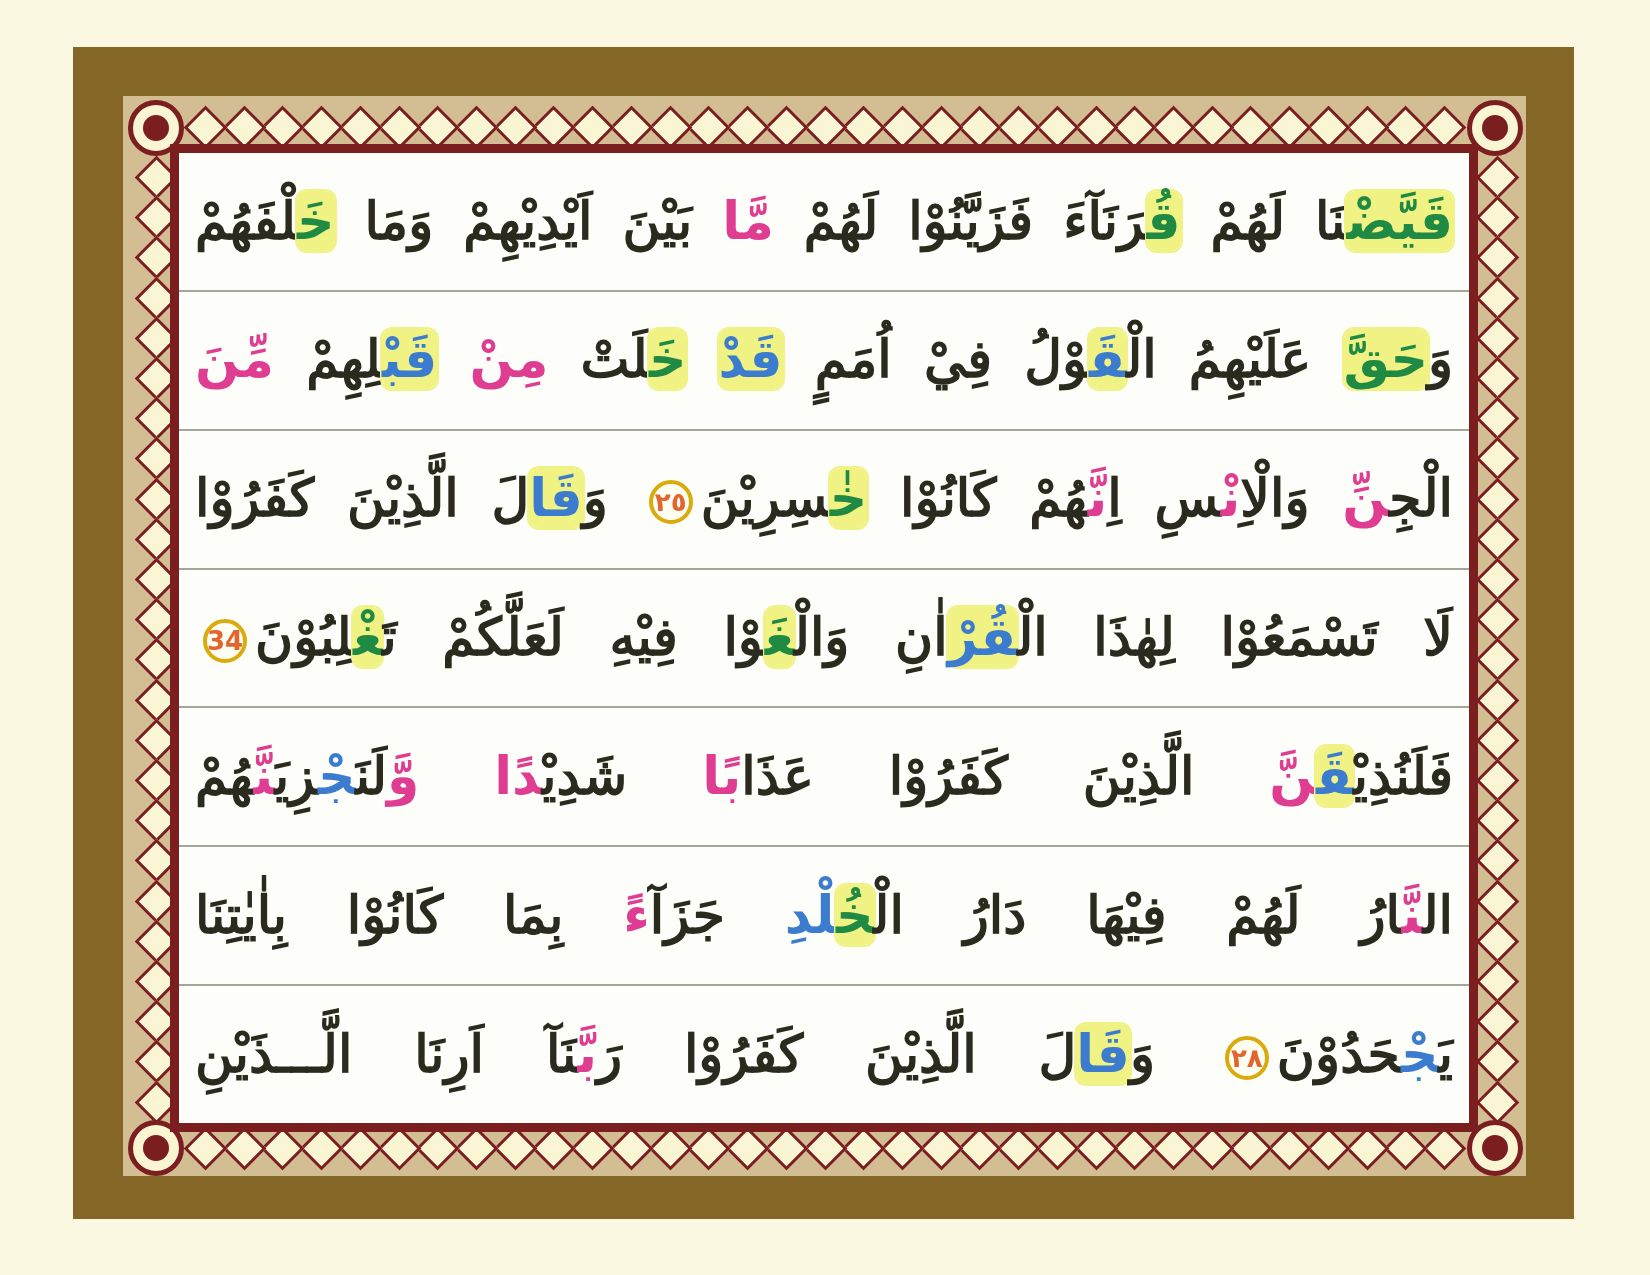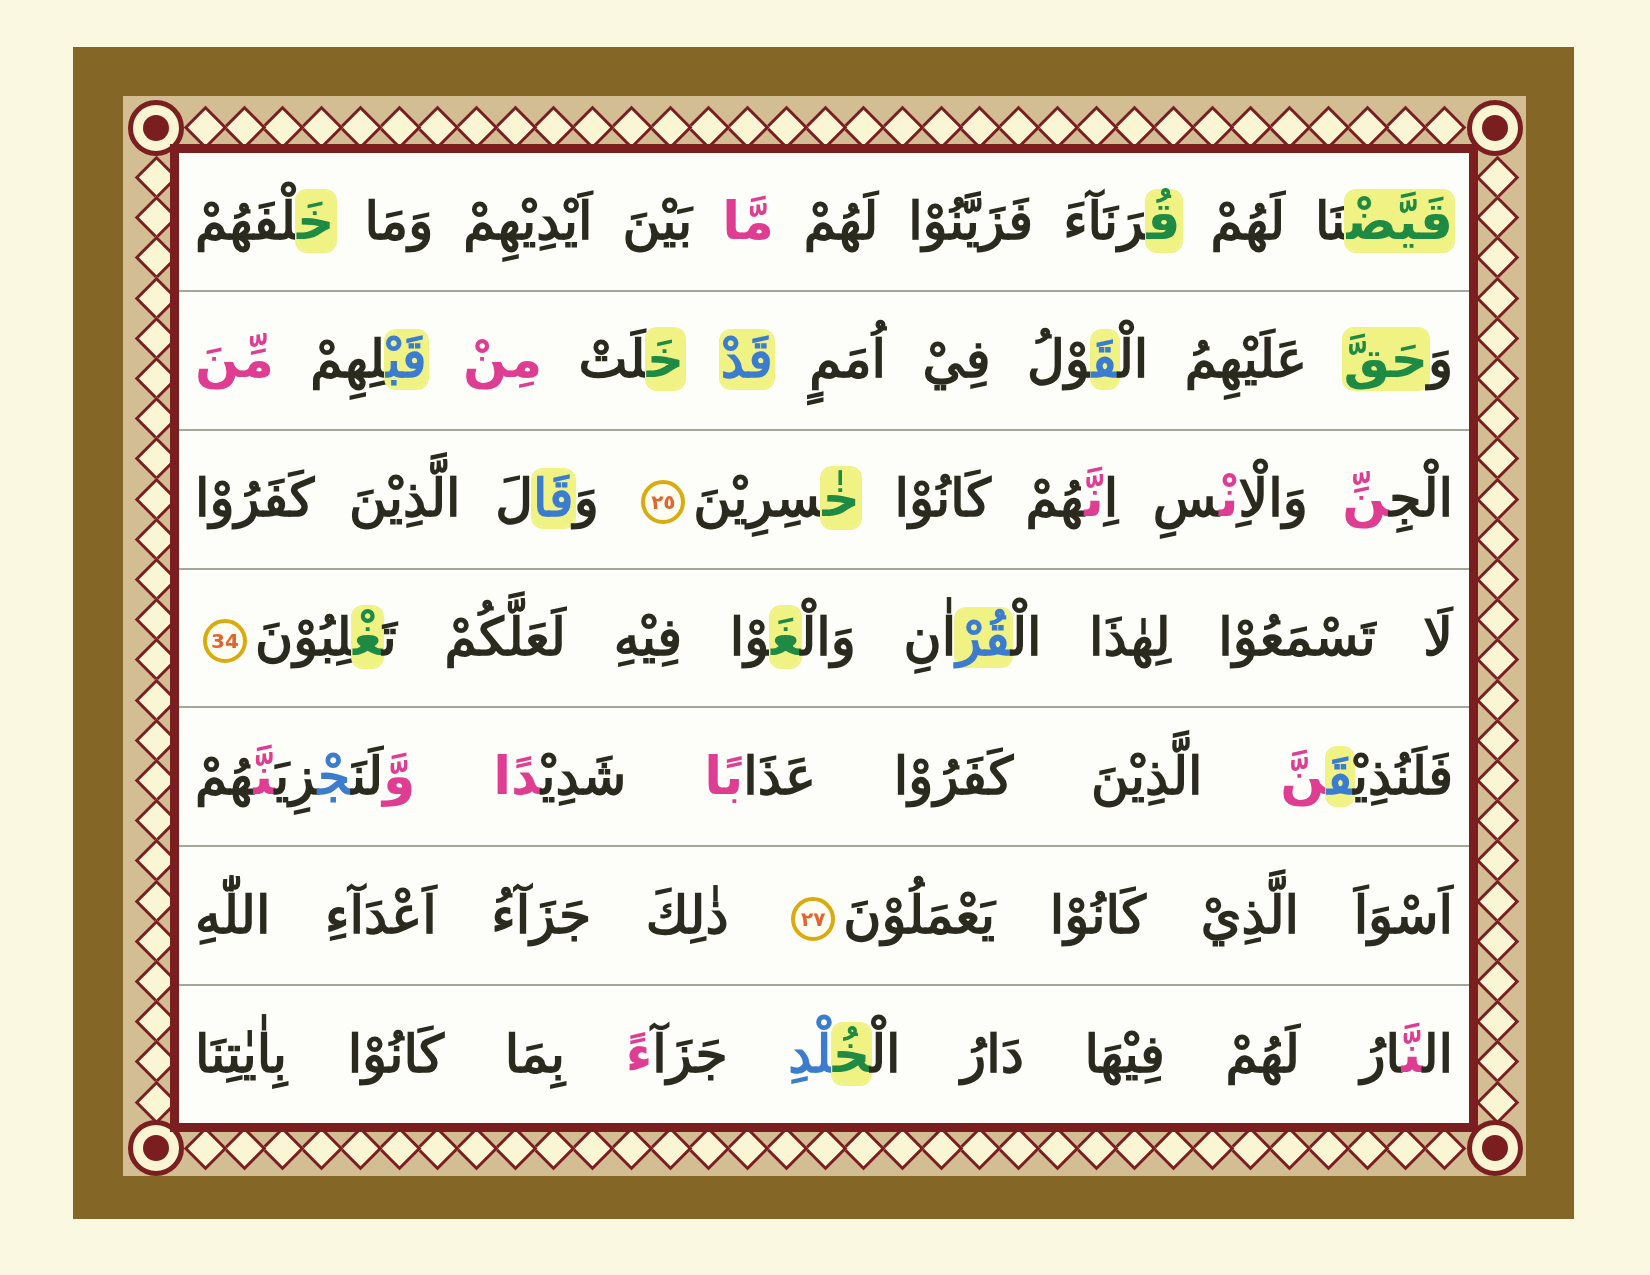--- a/index.html
+++ b/index.html
@@ -34,26 +34,26 @@
   
   .line-row{flex:1 1 0;display:flex;align-items:center;padding:0 16px;
             border-bottom:2px solid var(--rule_gray,#a5a599);overflow:visible;}
   .line-row:last-child{border-bottom:none;}
   .line-text{width:100%;direction:rtl;text-align:justify;text-align-last:justify;text-justify:inter-word;
              font-weight:bold;font-size:52px;line-height:1.15;color:var(--text_black,#2b2a1e);
              white-space:normal;}
   .seg{white-space:pre-wrap;}
   .c-k{color:var(--text_black,#2b2a1e);font-family:Liberation Serif, serif;}
   .c-p{color:var(--tajweed_pink,#df3d92);}
-  .c-b{color:var(--tajweed_blue,#3c7ccf);font-family:Liberation Serif, serif;}
+  .c-b{color:var(--tajweed_blue,#3c7ccf);}
   .c-g{color:var(--tajweed_green,#1f8a44);}
   .hl{background:var(--highlight_yellow,#f0f283);border-radius:10px;box-shadow:0 0 0 2px var(--highlight_yellow,#f0f283);}
   .vmark{display:inline-flex;align-items:center;justify-content:center;width:36px;height:36px;
          border:4px solid var(--marker_gold,#d9ab0e);border-radius:50%;background:#fffef2;
-         color:var(--marker_number,#e2642e);font-size:20px;font-weight:bold;line-height:1;
+         color:var(--marker_number,#e2642e);font-size:26px;font-weight:bold;line-height:1;
          vertical-align:middle;margin:0 8px;}
 </style>
 </head>
 <body>
 
 <div class="abs frame-brown"></div>
 <div class="abs band"></div>
 
 <div class="abs chain chain-top">
     <span class="diamond"></span>
@@ -202,19 +202,19 @@
       <div class="line-row">
         <div class="line-text"><span class="seg c-k">الْجِ‍</span><span class="seg c-p">‍نِّ</span><span class="seg c-k"> وَالْاِ</span><span class="seg c-p">نْ‍</span><span class="seg c-k">‍سِ اِ</span><span class="seg c-p">نَّ‍</span><span class="seg c-k">‍هُمْ كَانُوْا </span><span class="seg c-g hl">خٰ‍</span><span class="seg c-k">‍سِرِيْنَ</span><span class="vmark">٢٥</span><span class="seg c-k"> وَ</span><span class="seg c-b hl">قَا</span><span class="seg c-k">لَ الَّذِيْنَ كَفَرُوْا</span></div>
       </div>
       <div class="line-row">
         <div class="line-text"><span class="seg c-k">لَا تَسْمَعُوْا لِهٰذَا الْ‍</span><span class="seg c-b hl">‍قُرْ</span><span class="seg c-k">اٰنِ وَالْ‍</span><span class="seg c-g hl">‍غَ‍</span><span class="seg c-k">‍وْا فِيْهِ لَعَلَّكُمْ تَ‍</span><span class="seg c-g hl">‍غْ‍</span><span class="seg c-k">‍لِبُوْنَ</span><span class="vmark">34</span></div>
       </div>
       <div class="line-row">
         <div class="line-text"><span class="seg c-k">فَلَنُذِيْ‍</span><span class="seg c-b hl">‍قَ‍</span><span class="seg c-p">‍نَّ</span><span class="seg c-k"> الَّذِيْنَ كَفَرُوْا عَذَا</span><span class="seg c-p">بًا</span><span class="seg c-k"> شَدِيْ‍</span><span class="seg c-p">‍دًا</span><span class="seg c-k"> </span><span class="seg c-p">وَّ</span><span class="seg c-k">لَنَ‍</span><span class="seg c-b">‍جْ‍</span><span class="seg c-k">‍زِيَ‍</span><span class="seg c-p">‍نَّ‍</span><span class="seg c-k">‍هُمْ</span></div>
       </div>
       <div class="line-row">
-        <div class="line-text"><span class="seg c-k">اَسْوَاَ الَّذِيْ كَانُوْا يَعْمَلُوْنَ</span><span class="vmark">٢٧</span><span class="seg c-k"> ذٰلِكَ جَزَآءُ اَعْدَآءِ اللّٰهِ</span></div>
-      </div>
-      <div class="line-row">
         <div class="line-text"><span class="seg c-k">ال‍</span><span class="seg c-p">‍نَّ‍</span><span class="seg c-k">‍ارُ لَهُمْ فِيْهَا دَارُ الْ‍</span><span class="seg c-g hl">‍خُ‍</span><span class="seg c-b">‍لْدِ</span><span class="seg c-k"> جَزَآ</span><span class="seg c-p">ءً</span><span class="seg c-k"> بِمَا كَانُوْا بِاٰيٰتِنَا</span></div>
+      </div>
+      <div class="line-row">
+        <div class="line-text"><span class="seg c-k">يَ‍</span><span class="seg c-b">‍جْ‍</span><span class="seg c-k">‍حَدُوْنَ</span><span class="vmark">٢٨</span><span class="seg c-k"> وَ</span><span class="seg c-b hl">قَا</span><span class="seg c-k">لَ الَّذِيْنَ كَفَرُوْا رَ</span><span class="seg c-p">بَّ‍</span><span class="seg c-k">‍نَآ اَرِنَا الَّـــذَيْنِ</span></div>
       </div>
     </div>
 </div>
 
 </body></html>

